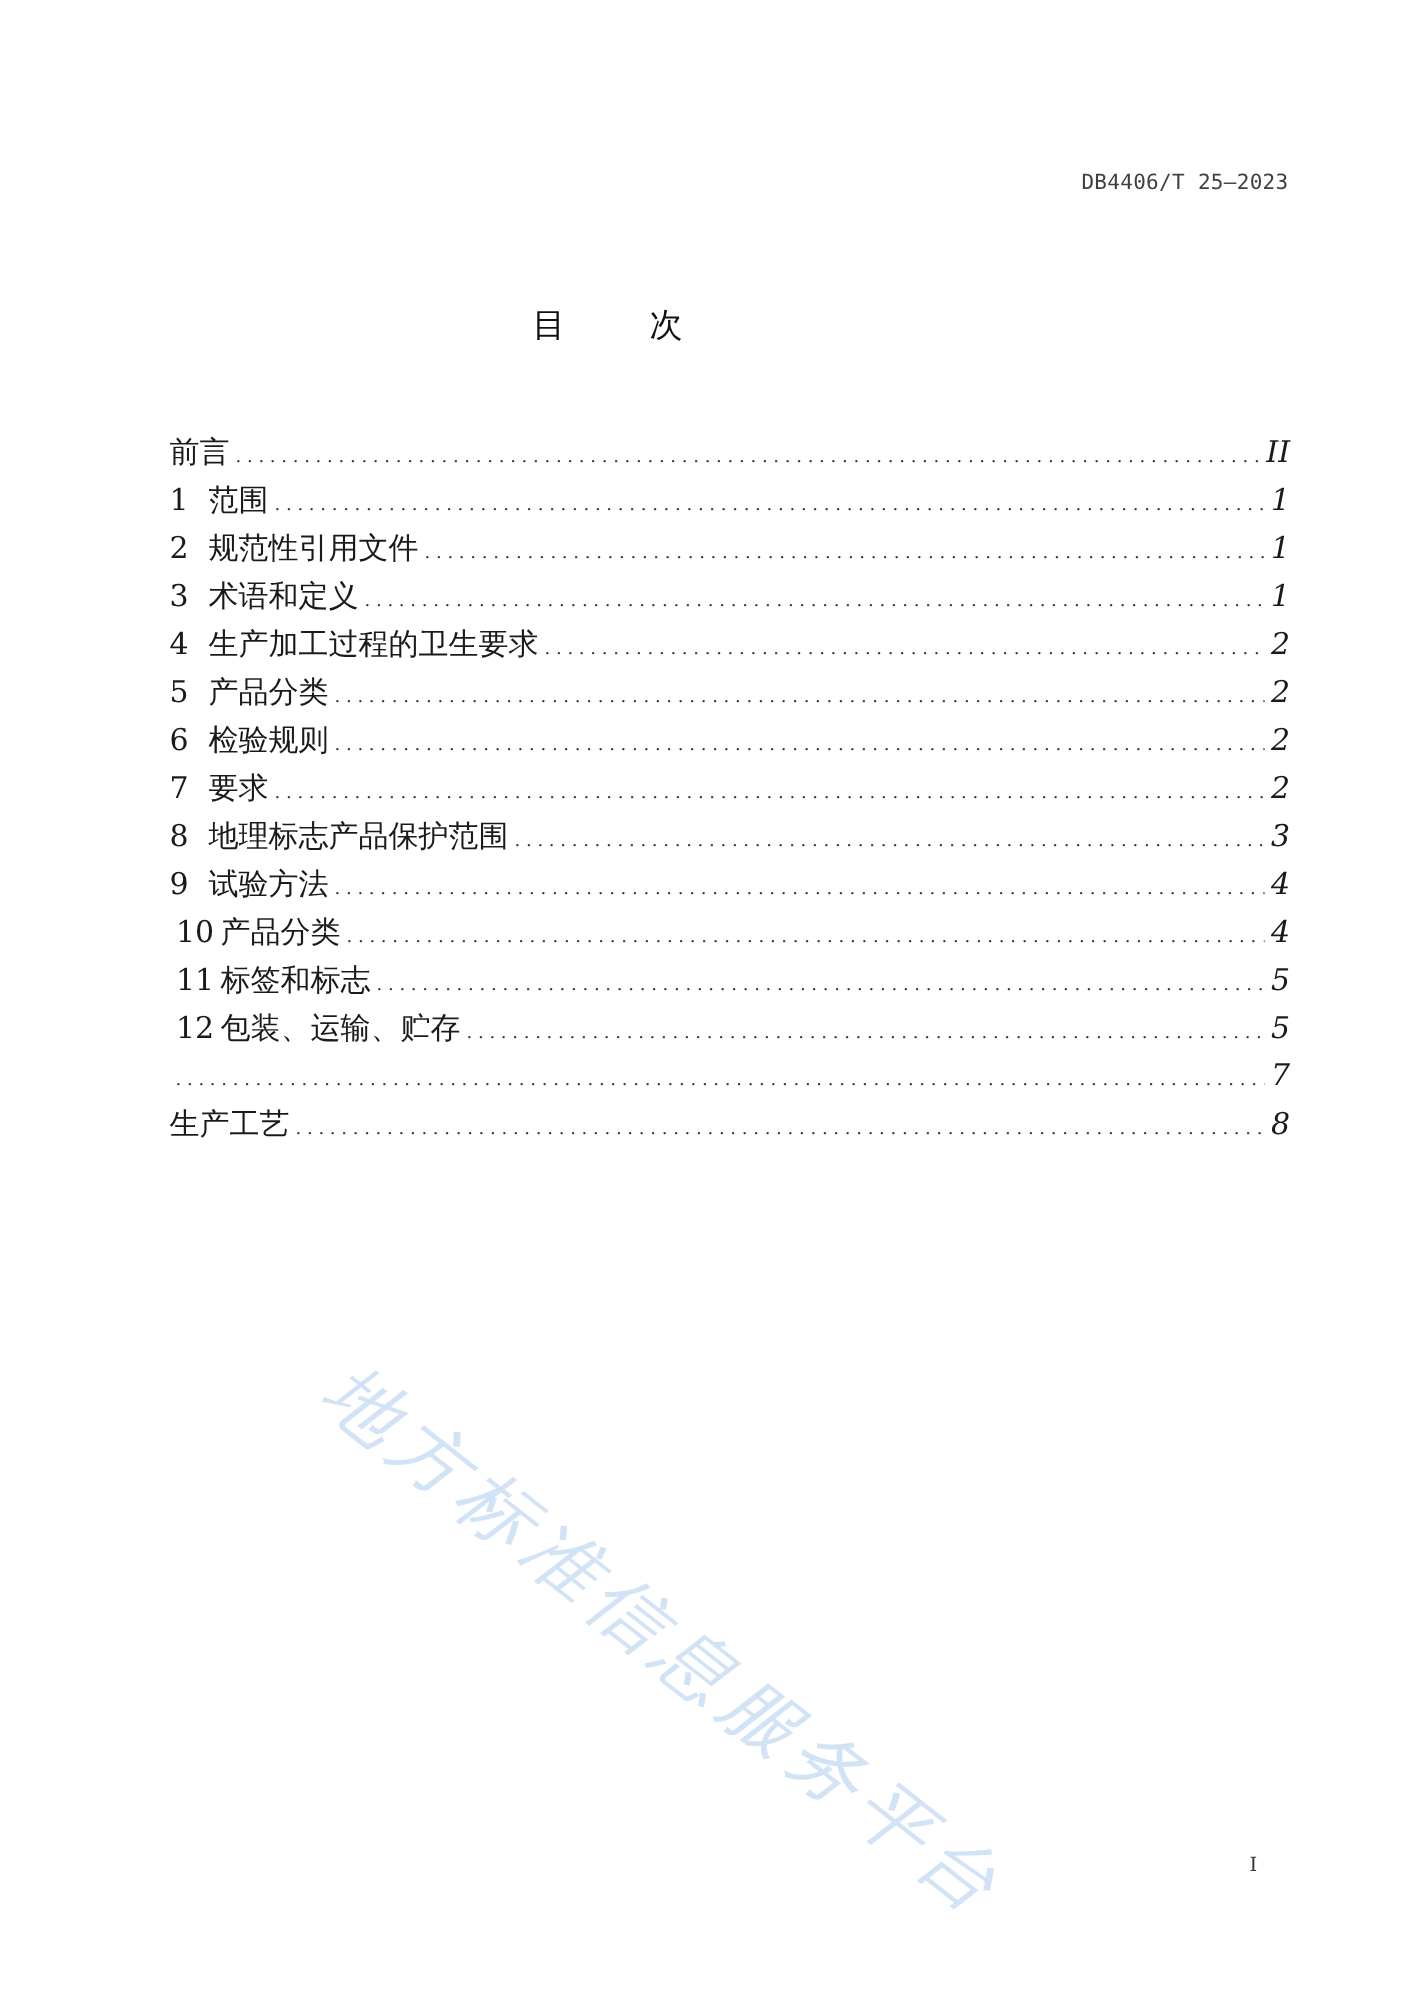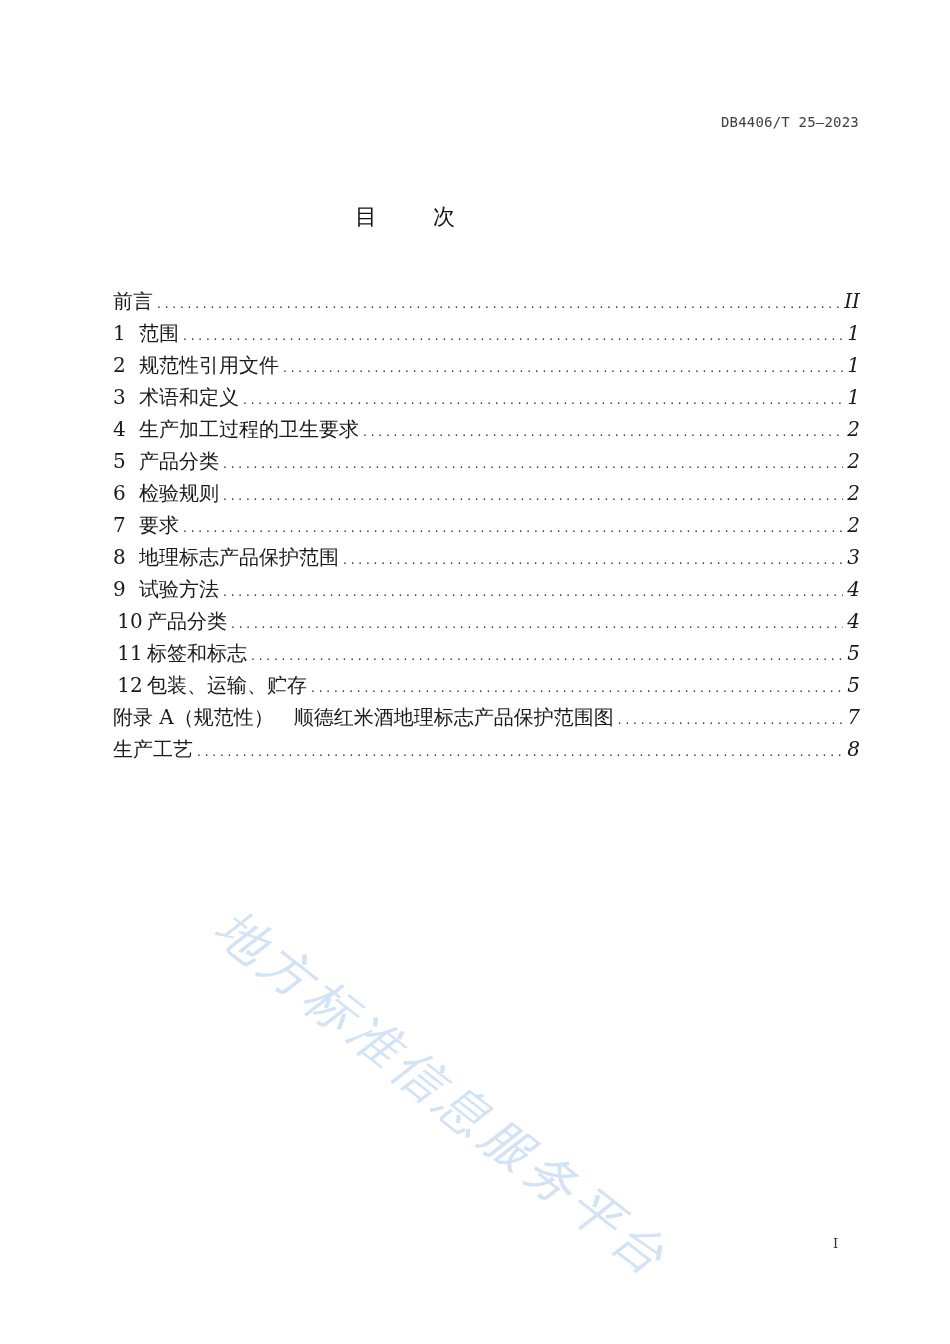--- a/index.html
+++ b/index.html
@@ -106,21 +106,20 @@
     <span class="toc-dots"></span>
     <span class="toc-page">5</span>
   </div>
   <div class="toc-row">
     <span class="toc-num w2">12</span>
     <span class="toc-label">包装、运输、贮存</span>
     <span class="toc-dots"></span>
     <span class="toc-page">5</span>
   </div>
   <div class="toc-row">
-    <span class="toc-label">附录 A（规范性）　顺德红米酒地理标志产品保护范围图</span>
     <span class="toc-dots"></span>
     <span class="toc-page">7</span>
   </div>
   <div class="toc-row">
     <span class="toc-label">生产工艺</span>
     <span class="toc-dots"></span>
     <span class="toc-page">8</span>
   </div>
 </div>
 

